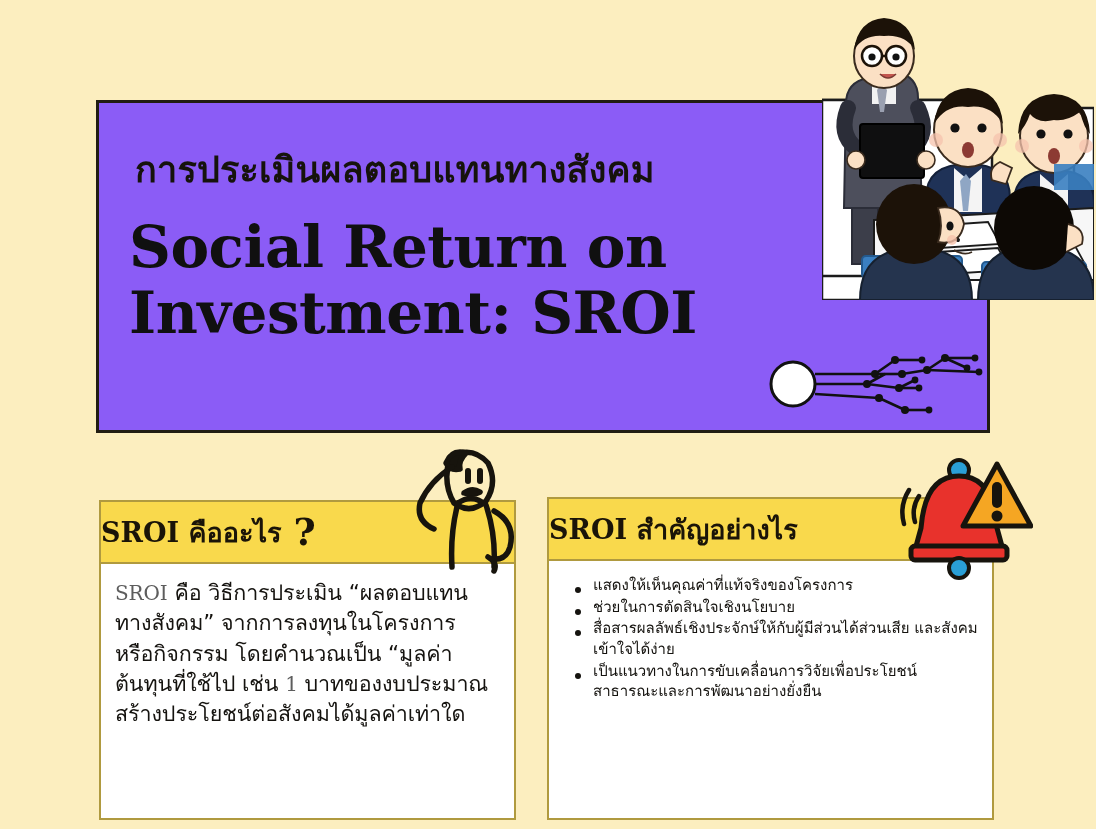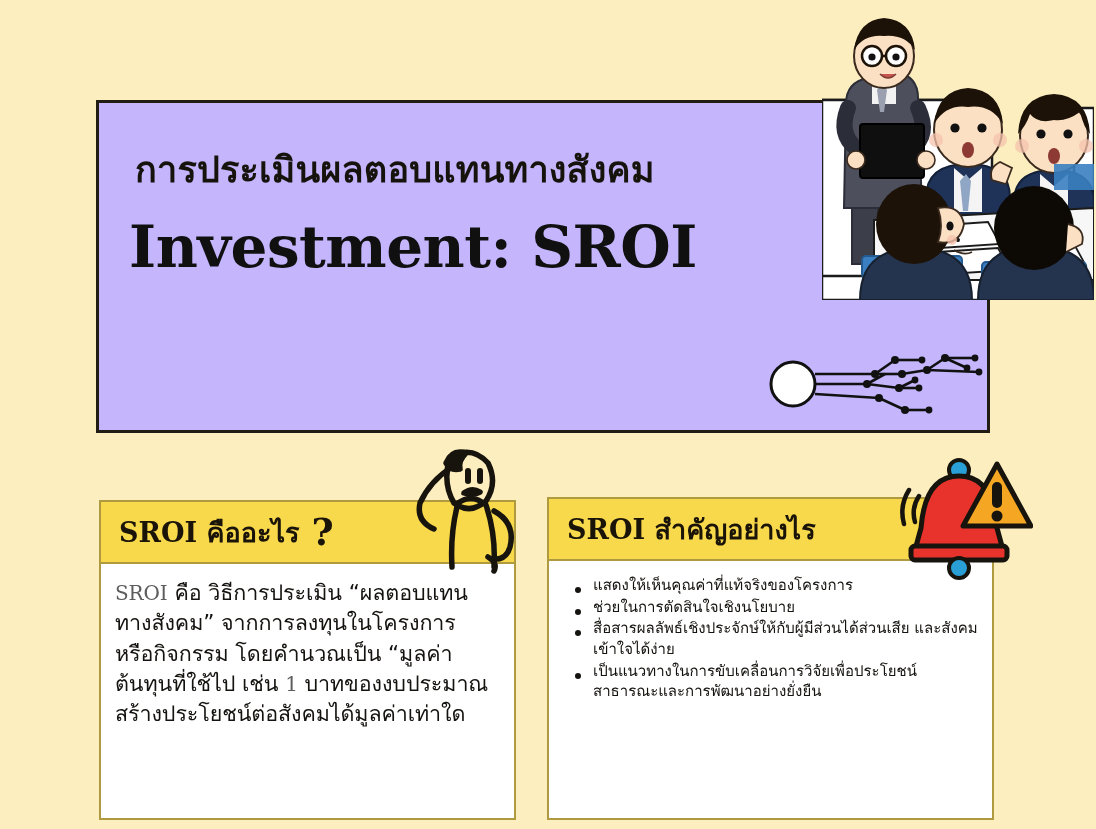--- a/index.html
+++ b/index.html
@@ -15,21 +15,21 @@
     position: relative;
   }
 
   
   #title-box {
     position: absolute;
     left: 96px;
     top: 100px;
     width: 894px;
     height: 333px;
-    background: #c4b5fd;
+    background: #8b5cf6;
     border: 3px solid #211d12;
     box-sizing: border-box;
     z-index: 2;
   }
   #title-thai {
     position: absolute;
     left: 36px;
     top: 38px;
     font-size: 36px;
     font-weight: 700;
@@ -89,21 +89,20 @@
     top: 497px;
     width: 447px;
     height: 323px;
   }
   .card-header {
     height: 62px;
     background: #f9d94c;
     border-bottom: 2px solid #b09a3f;
     display: flex;
     align-items: center;
-    padding-left: 18px;
     box-sizing: border-box;
     position: relative;
   }
   #card-why .card-header { }
   .card-header-text {
     font-family: "DejaVu Serif", "Liberation Serif", serif;
     font-size: 27px;
     font-weight: 700;
     color: #1a1408;
     white-space: nowrap;
@@ -179,20 +178,21 @@
   }
 </style>
 </head>
 <body>
 
 <div id="title-box">
 
   <div id="title-thai">การประเมินผลตอบแทนทางสังคม</div>
 
   <div id="title-en">
+    <span class="ln">Social Return on</span>
     <span class="ln">Investment: SROI</span>
   </div>
 
   <svg id="circuit-graphic" viewBox="0 0 220 80">
     <circle cx="26" cy="42" r="22" fill="#ffffff" stroke="#111111" stroke-width="3"></circle>
     <g stroke="#111111" stroke-width="2.6" fill="none">
       <line x1="48" y1="32" x2="108" y2="32"></line>
       <line x1="48" y1="42" x2="100" y2="42"></line>
       <line x1="48" y1="52" x2="112" y2="56"></line>
       <line x1="108" y1="32" x2="128" y2="18"></line>

